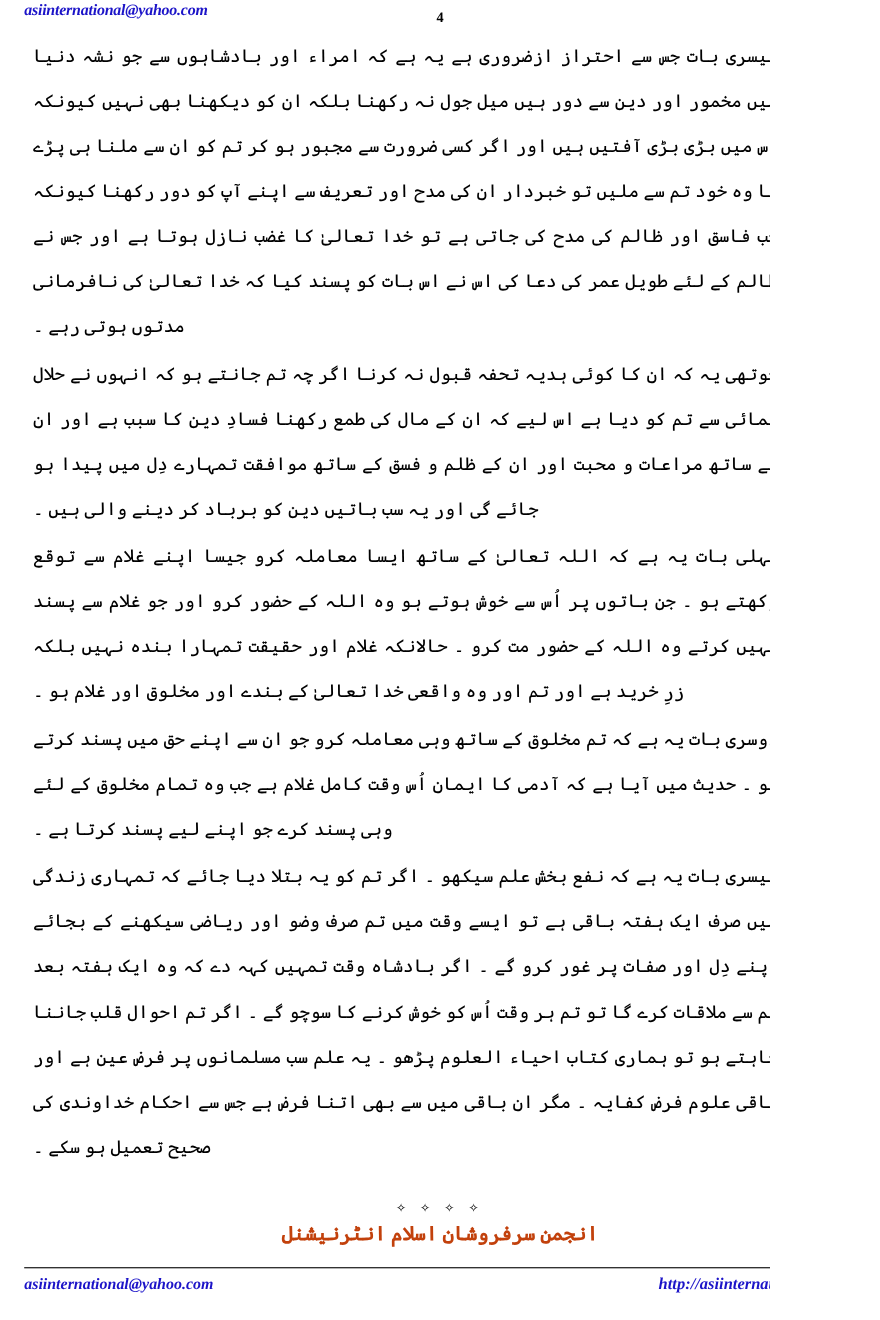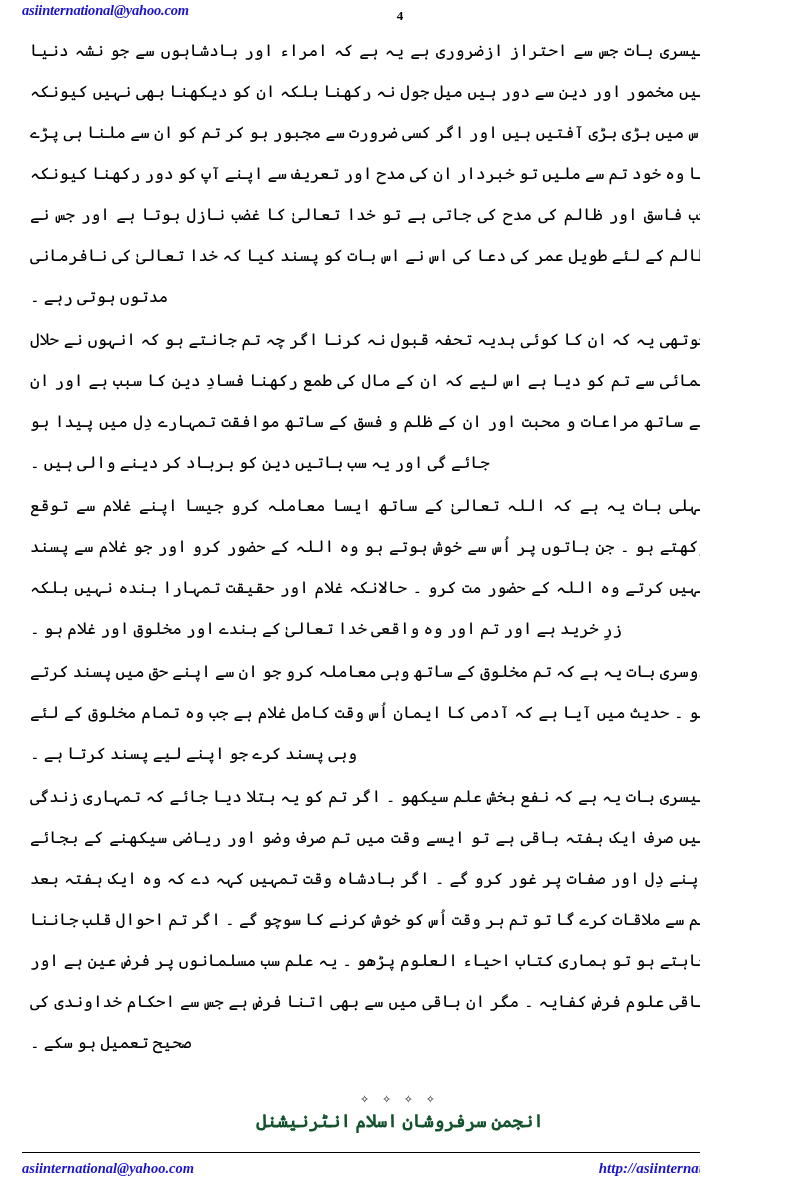--- a/index.html
+++ b/index.html
@@ -125,21 +125,21 @@
   .org-name {
     position: absolute;
     left: 0;
     top: 1110px;
     width: 800px;
     text-align: center;
     direction: rtl;
     font-family: "Liberation Serif", "DejaVu Serif", serif;
     font-weight: 700;
     font-size: 18px;
-    color: #14532d;
+    color: #c2410c;
     letter-spacing: 0.5px;
   }
 
   
   .footer-rule {
     position: absolute;
     left: 22px;
     top: 1152px;
     width: 756px;
     height: 0;

